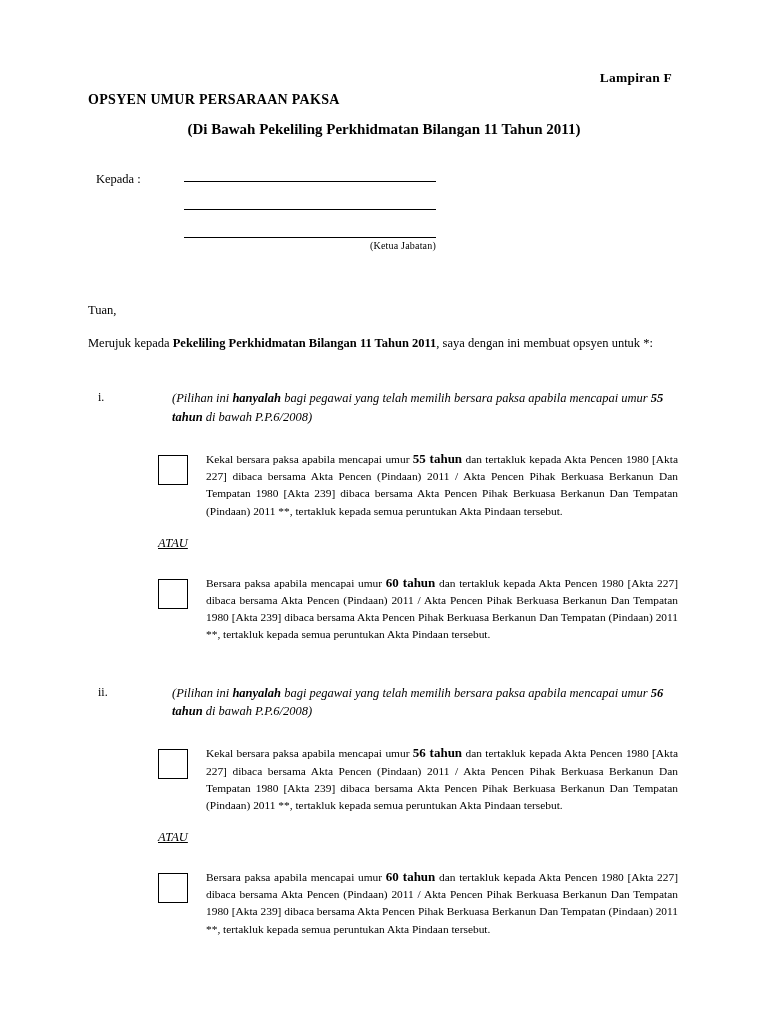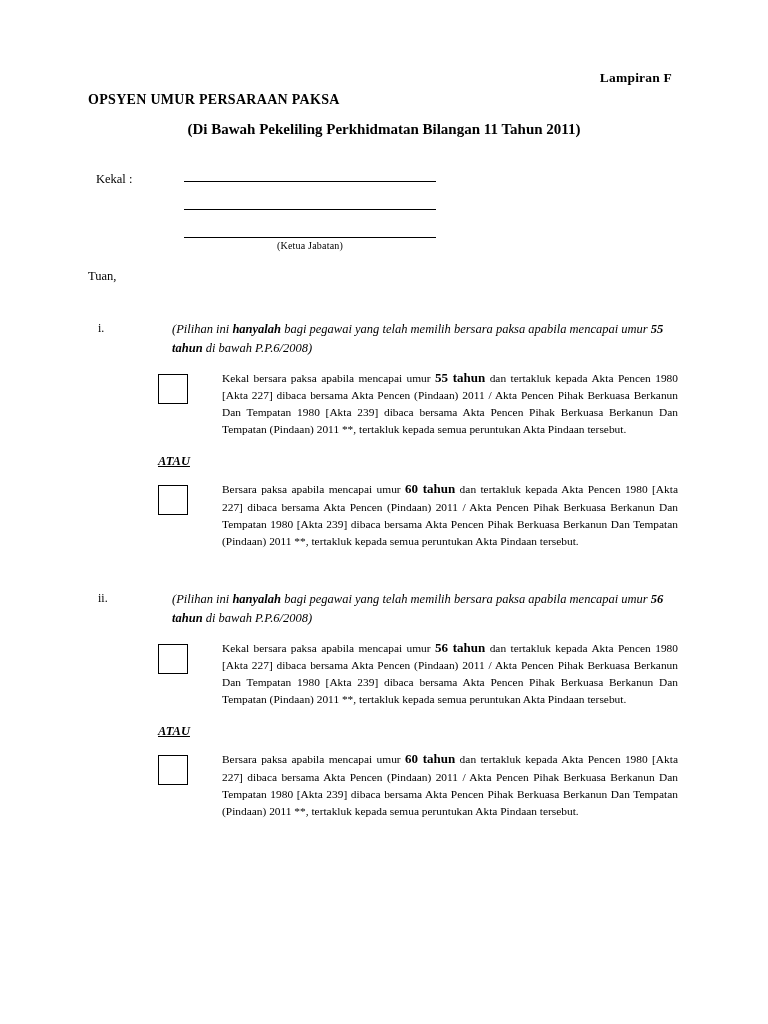--- a/index.html
+++ b/index.html
@@ -57,26 +57,26 @@
     width: 252px;
   }
   .line {
     border-bottom: 1px solid #000;
     height: 22px;
   }
   .line.l2 { margin-top: 6px; }
   .line.l3 { margin-top: 6px; }
   .ketua {
     font-size: 10px;
-    text-align: center;
+    text-align: right;
     margin-top: 2px;
     letter-spacing: 0.2px;
   }
   .salutation {
-    margin-top: 18px;
+    margin-top: 52px;
     font-size: 12.5px;
     padding-left: 0px;
   }
   .intro {
     margin-top: 16px;
     font-size: 12.5px;
     line-height: 1.55;
     text-align: left;
   }
   .intro b { font-weight: bold; }
@@ -95,73 +95,75 @@
   }
   .sect-head {
     font-style: italic;
     font-size: 12.5px;
     line-height: 1.5;
     padding-left: 36px;
   }
   .sect-head b { font-weight: bold; font-style: italic; }
   .option-row {
     display: flex;
-    margin-top: 10px;
+    margin-top: 22px;
     padding-left: 22px;
-    gap: 16px;
   }
   .checkbox {
     width: 30px;
     height: 30px;
     border: 1.3px solid #000;
     flex: 0 0 30px;
     margin-top: 6px;
   }
   .option-text {
     margin-left: 18px;
     font-size: 11.4px;
     line-height: 1.5;
     text-align: justify;
     flex: 1;
     padding-right: 2px;
   }
   .option-text b { font-weight: bold; font-size: 13px; }
   .atau {
     margin-top: 16px;
     padding-left: 22px;
-    font-weight: bold;
+    font-weight: normal;
     font-style: italic;
     font-size: 12.5px;
     text-decoration: underline;
   }
   .gap-ii { margin-top: 40px; justify-content: space-between; }
 </style>
 </head>
 <body>
 
 <div class="page">
 
   <div class="corner-label">Lampiran F</div>
 
   <div class="doc-title">OPSYEN UMUR PERSARAAN PAKSA</div>
 
   <div class="doc-subtitle">(Di Bawah Pekeliling Perkhidmatan Bilangan 11 Tahun 2011)</div>
 
   <div class="kepada-block">
-    <div class="kepada-label">Kekal :</div>
+    <div class="kepada-label">Kepada :</div>
     <div class="lines">
       <div class="line l1"></div>
       <div class="line l2"></div>
       <div class="line l3"></div>
       <div class="ketua">(Ketua Jabatan)</div>
     </div>
   </div>
 
   <div class="salutation">Tuan,</div>
 
+  <div class="intro">
+    <span>Merujuk kepada </span><b>Pekeliling Perkhidmatan Bilangan 11 Tahun 2011</b><span>, saya dengan ini membuat opsyen untuk *:</span>
+  </div>
 
   <div class="section">
     <div class="numeral">i.</div>
     <div class="sect-body">
       <div class="sect-head">
         <span>(Pilihan ini </span><b>hanyalah</b><span> bagi pegawai yang telah memilih bersara paksa apabila mencapai umur </span><b>55 tahun</b><span> di bawah P.P.6/2008)</span>
       </div>
 
       <div class="option-row">
         <div class="checkbox"></div>

